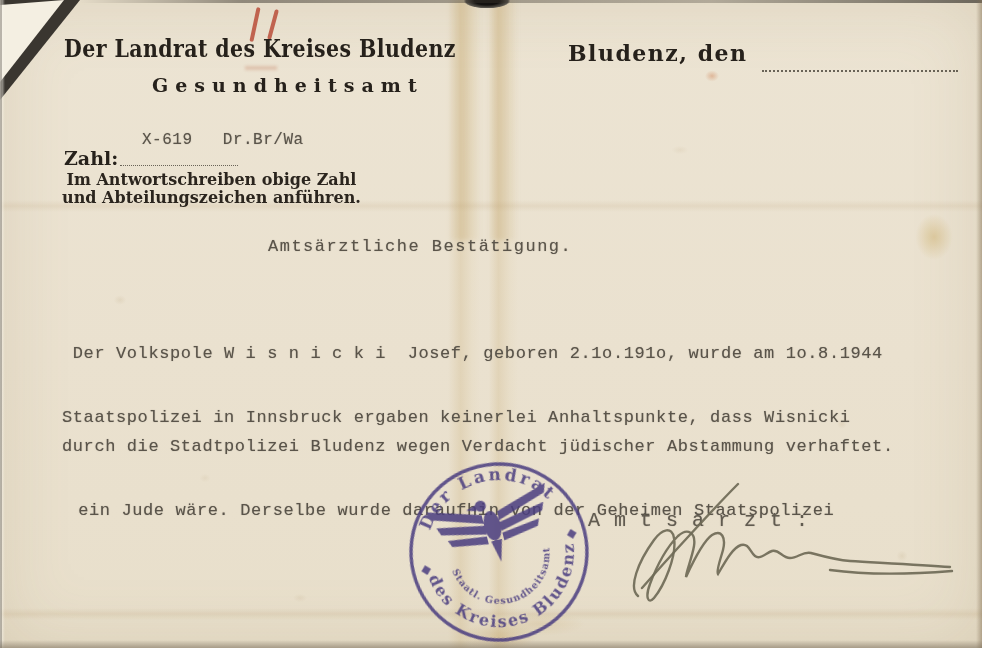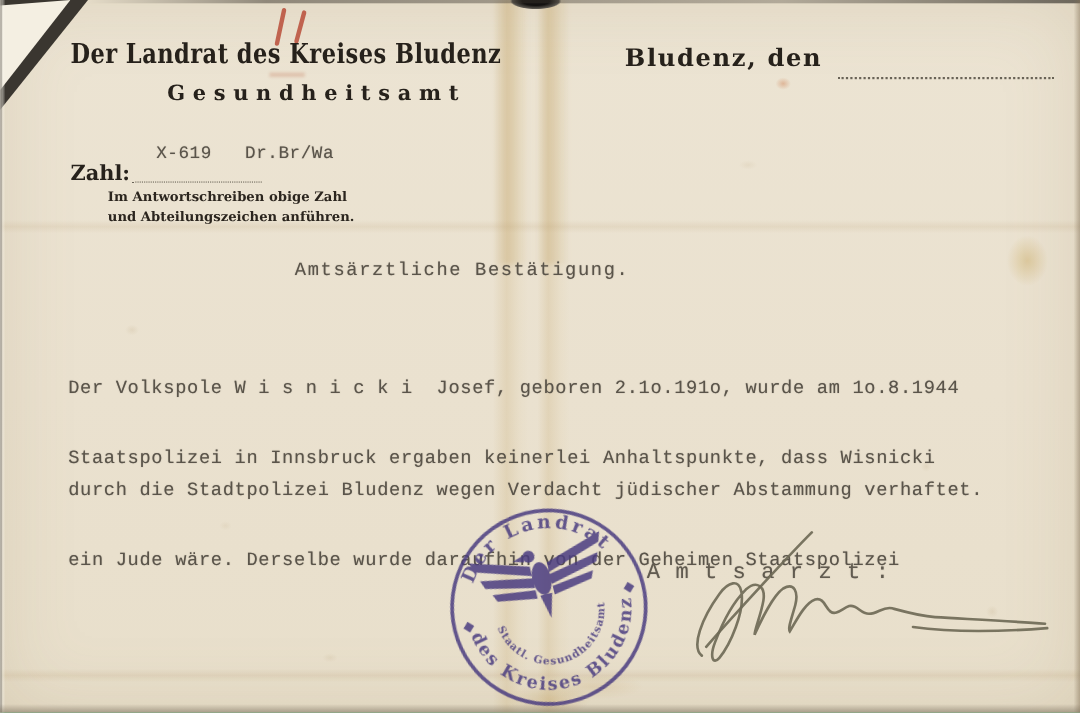--- a/index.html
+++ b/index.html
@@ -1,19 +1,20 @@
 <!DOCTYPE html>
 <html><head>
 <meta charset="utf-8">
 <style>
   html,body { margin:0; padding:0; background:#1d1b18; }
   .scan {
     position:relative; width:982px; height:648px; overflow:hidden;
-    background:#86efac;
+    background:#fef9c3;
     font-family:"Liberation Sans", sans-serif;
+    text-align:center;
   }
   .paper {
     position:absolute; inset:0;
     background:
       radial-gradient(26px 32px at 934px 237px, rgba(190,150,55,.33), rgba(190,150,55,0) 72%),
       radial-gradient(10px 8px at 712px 76px, rgba(200,110,60,.38), rgba(200,110,60,0) 70%),
       radial-gradient(50px 20px at 500px 636px, rgba(198,168,108,.38), rgba(198,168,108,0) 75%),
       radial-gradient(60px 16px at 540px 624px, rgba(198,168,108,.22), rgba(198,168,108,0) 75%),
       linear-gradient(180deg, #ece4d3 0%, #eae1cf 55%, #e8dfcb 100%);
     box-shadow: inset 0 0 70px rgba(150,125,85,.18);
@@ -67,21 +68,21 @@
   .office { left:64px; top:34px; font-size:25px; letter-spacing:.5px; transform:scaleX(.82); transform-origin:left top; }
   .dept   { left:152px; top:74px; font-size:19px; letter-spacing:7px; }
   .place-date { left:568px; top:40px; font-size:22px; letter-spacing:1.5px; }
   .date-typed { left:769px; top:49px; font-size:16px; letter-spacing:.5px; }
   .dotted { position:absolute; border-bottom:2px dotted rgba(62,56,46,.75); height:0; }
   .date-dots { left:762px; top:70px; width:196px; }
   .ref-label  { left:64px; top:147px; font-size:19px; }
   .ref-dots   { left:120px; top:165px; width:118px; border-bottom-width:1.5px; }
   .ref-typed  { left:142px; top:131px; font-size:16px; letter-spacing:.5px; }
   .ref-note   { position:absolute; left:62px; top:171px; font-family:"DejaVu Serif", serif; font-weight:bold;
-                color:#2b251e; font-size:12px; line-height:17.5px; white-space:nowrap;margin-left:36px; }
+                color:#2b251e; font-size:16px; line-height:17.5px; white-space:nowrap; }
   .subject { left:268px; top:237px; font-size:17px; letter-spacing:1.5px; }
   .para { position:absolute; left:62px; font-family:"Liberation Mono", monospace; font-size:17px;
           line-height:31px; letter-spacing:.6px; color:#5a544a; white-space:pre; text-shadow:0 0 1px rgba(90,84,74,.5); }
   .p1 { top:276px; }
   .p2 { top:340px; }
   .amtsarzt { left:588px; top:509px; font-size:20px; letter-spacing:1px; color:#615b50; }
 
   .red-mark { position:absolute; filter:blur(.3px); }
   .red-stroke { position:absolute; background:#b5402c; opacity:.78; border-radius:2px; }
   .rs1 { left:253px; top:7px;  width:4px; height:35px; transform:rotate(12deg); }

